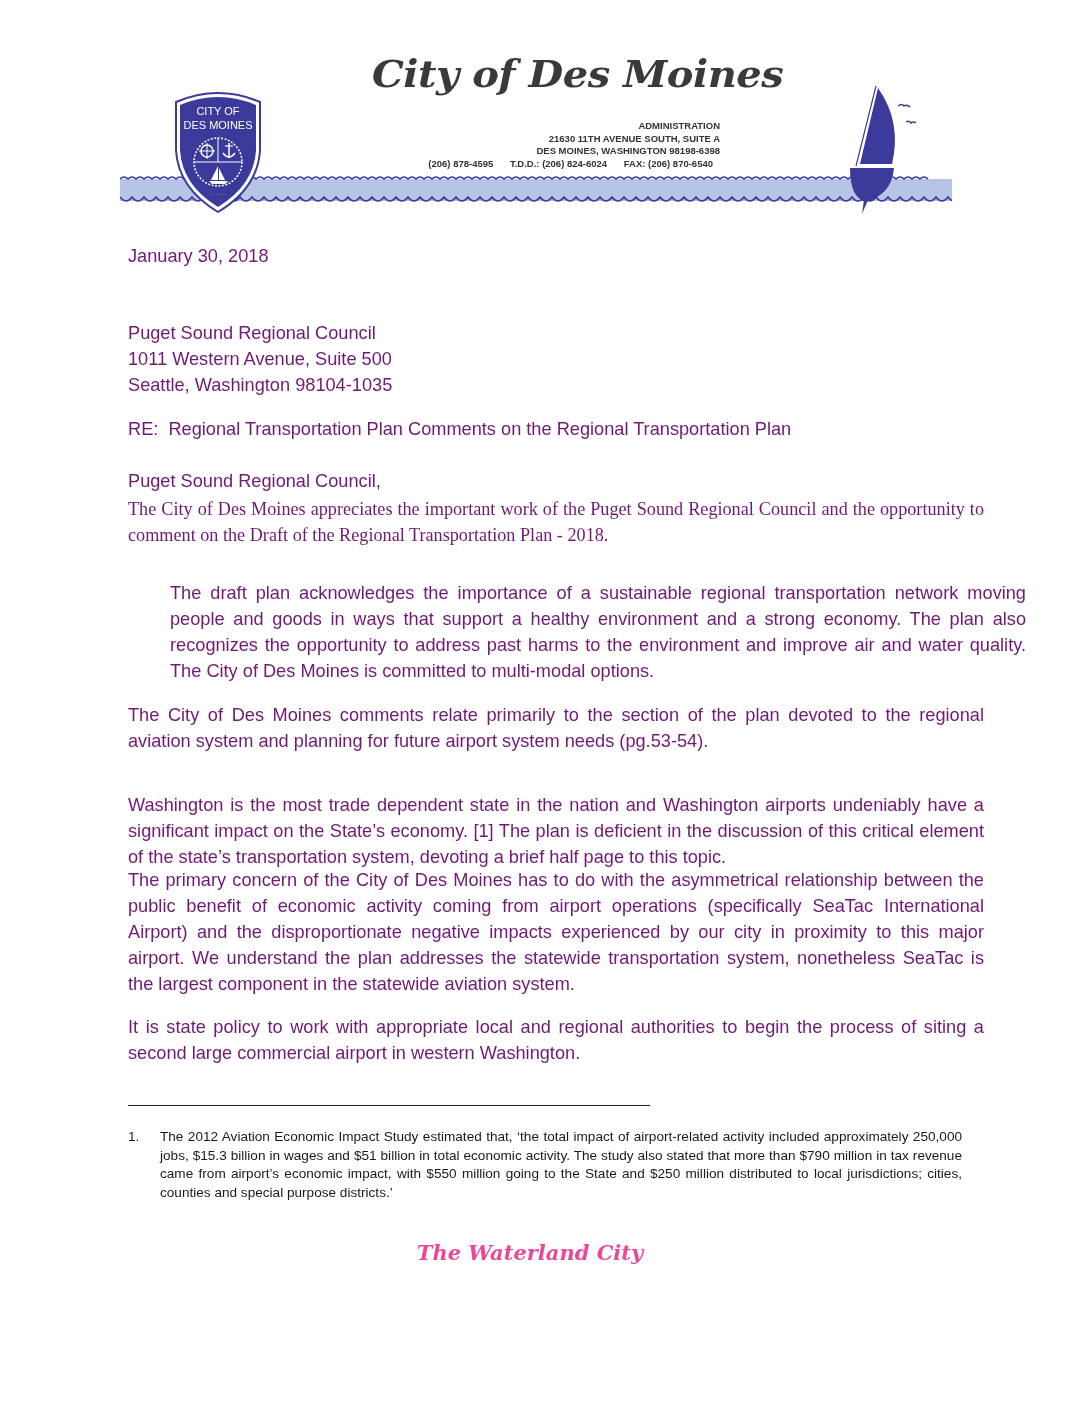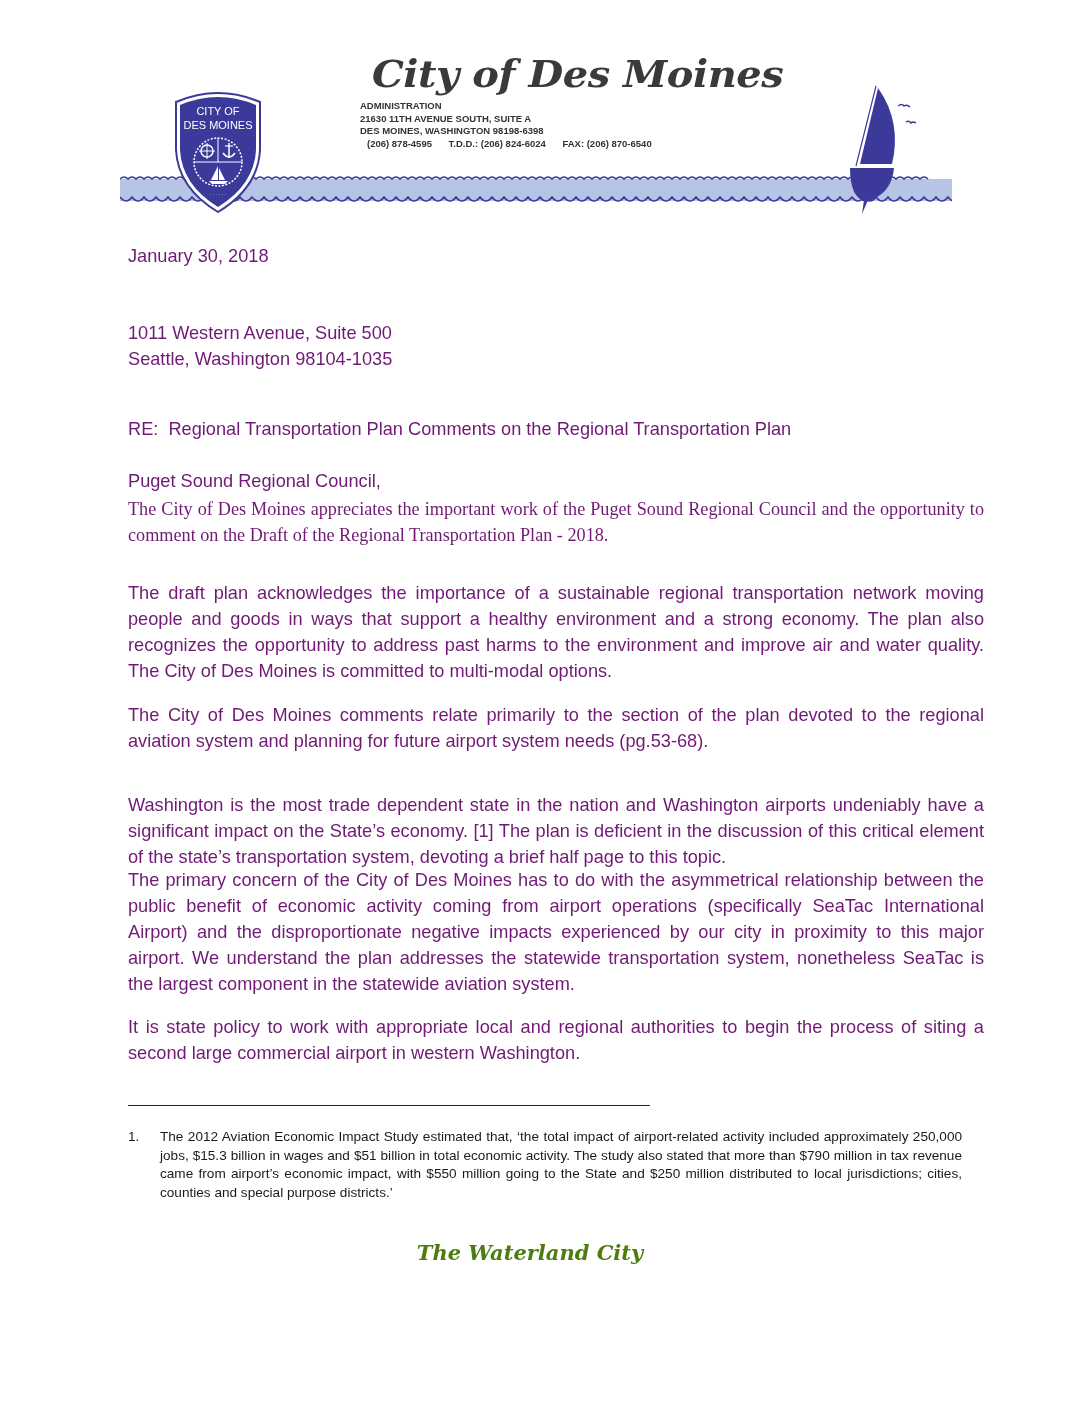--- a/index.html
+++ b/index.html
@@ -1,47 +1,47 @@
 <!DOCTYPE html>
 <html><head>
 <meta charset="utf-8">
 <style>
   html, body { margin: 0; padding: 0; background: #ffffff; }
   body { width: 1088px; height: 1408px; position: relative; overflow: hidden; font-family: "Liberation Sans", sans-serif; color: #1a1a1a; }
 
   .letterhead { position: absolute; left: 0; top: 0; width: 1088px; height: 230px; }
   .city-title { position: absolute; left: 372px; top: 50px; width: 322px; text-align: center; font-family: "DejaVu Serif", serif; font-style: italic; font-weight: bold; font-size: 40px; color: #3a3a3a; letter-spacing: -0.5px; transform: scaleY(0.95); white-space: nowrap; }
-  .admin-block { position: absolute; left: 360px; top: 100px; width: 360px; text-align: left; font-family: "Liberation Sans", sans-serif; font-weight: bold; font-size: 9.5px; line-height: 12.5px; color: #333; }
+  .admin-block { position: absolute; left: 360px; top: 120px; width: 360px; text-align: right; font-family: "Liberation Sans", sans-serif; font-weight: bold; font-size: 9.5px; line-height: 12.5px; color: #333; }
   .admin-block div { white-space: nowrap; }
   .phone-line span { margin: 0 7px; }
 
   .wave-band { position: absolute; left: 120px; top: 175px; width: 832px; height: 32px; }
   .seal { position: absolute; left: 170px; top: 88px; width: 96px; height: 126px; }
   .sailboat { position: absolute; left: 810px; top: 82px; width: 110px; height: 135px; }
 
   .doc-text { position: absolute; left: 128px; width: 856px; font-size: 18.2px; line-height: 26px; color: #701a75; }
   .justify { text-align: justify; text-align-last: left; }
 
   .date { top: 243px; }
   .address { top: 320px; }
   .re { top: 416px; }
   .salutation { top: 468px; }
   .p1 { top: 496px; font-family: Liberation Serif, serif; }
-  .p2 { top: 580px; }
+  .p2 { top: 580px; margin-left: 42px; }
   .p3 { top: 702px; }
   .p4 { top: 772px; margin-top: 20px; }
   .p5 { top: 867px; }
   .p6 { top: 1014px; }
 
   .footnote-rule { position: absolute; left: 128px; top: 1105px; width: 522px; height: 0; border-top: 1px solid #222; }
   .footnote { position: absolute; left: 128px; top: 1128px; width: 834px; font-size: 13.6px; line-height: 18.5px; color: #1a1a1a; display: flex; }
   .fn-num { width: 32px; flex: 0 0 32px; }
   .fn-text { flex: 1; text-align: justify; text-align-last: left; }
 
-  .motto { position: absolute; left: 400px; top: 1240px; width: 260px; text-align: center; font-family: "DejaVu Serif", serif; font-style: italic; font-weight: bold; font-size: 21px; color: #4d7c0f; white-space: nowrap; }
+  .motto { position: absolute; left: 400px; top: 1240px; width: 260px; text-align: center; font-family: "DejaVu Serif", serif; font-style: italic; font-weight: bold; font-size: 21px; color: #ec4899; white-space: nowrap; }
 </style>
 </head>
 <body>
 
 <div class="letterhead">
   <svg class="wave-band" viewBox="0 0 832 32" preserveAspectRatio="none">
     <rect x="0" y="4" width="832" height="22" fill="#b7c4e6"></rect>
     <path d="M0 4 q4 -4 8 0 q4 -4 8 0 q4 -4 8 0 q4 -4 8 0 q4 -4 8 0 q4 -4 8 0 q4 -4 8 0 q4 -4 8 0 q4 -4 8 0 q4 -4 8 0 q4 -4 8 0 q4 -4 8 0 q4 -4 8 0 q4 -4 8 0 q4 -4 8 0 q4 -4 8 0 q4 -4 8 0 q4 -4 8 0 q4 -4 8 0 q4 -4 8 0 q4 -4 8 0 q4 -4 8 0 q4 -4 8 0 q4 -4 8 0 q4 -4 8 0 q4 -4 8 0 q4 -4 8 0 q4 -4 8 0 q4 -4 8 0 q4 -4 8 0 q4 -4 8 0 q4 -4 8 0 q4 -4 8 0 q4 -4 8 0 q4 -4 8 0 q4 -4 8 0 q4 -4 8 0 q4 -4 8 0 q4 -4 8 0 q4 -4 8 0 q4 -4 8 0 q4 -4 8 0 q4 -4 8 0 q4 -4 8 0 q4 -4 8 0 q4 -4 8 0 q4 -4 8 0 q4 -4 8 0 q4 -4 8 0 q4 -4 8 0 q4 -4 8 0 q4 -4 8 0 q4 -4 8 0 q4 -4 8 0 q4 -4 8 0 q4 -4 8 0 q4 -4 8 0 q4 -4 8 0 q4 -4 8 0 q4 -4 8 0 q4 -4 8 0 q4 -4 8 0 q4 -4 8 0 q4 -4 8 0 q4 -4 8 0 q4 -4 8 0 q4 -4 8 0 q4 -4 8 0 q4 -4 8 0 q4 -4 8 0 q4 -4 8 0 q4 -4 8 0 q4 -4 8 0 q4 -4 8 0 q4 -4 8 0 q4 -4 8 0 q4 -4 8 0 q4 -4 8 0 q4 -4 8 0 q4 -4 8 0 q4 -4 8 0 q4 -4 8 0 q4 -4 8 0 q4 -4 8 0 q4 -4 8 0 q4 -4 8 0 q4 -4 8 0 q4 -4 8 0 q4 -4 8 0 q4 -4 8 0 q4 -4 8 0 q4 -4 8 0 q4 -4 8 0 q4 -4 8 0 q4 -4 8 0 q4 -4 8 0 q4 -4 8 0 q4 -4 8 0 q4 -4 8 0 q4 -4 8 0 q4 -4 8 0" fill="none" stroke="#3b3a9a" stroke-width="1.6"></path>
     <path d="M0 22 q6 8 12 0 q6 8 12 0 q6 8 12 0 q6 8 12 0 q6 8 12 0 q6 8 12 0 q6 8 12 0 q6 8 12 0 q6 8 12 0 q6 8 12 0 q6 8 12 0 q6 8 12 0 q6 8 12 0 q6 8 12 0 q6 8 12 0 q6 8 12 0 q6 8 12 0 q6 8 12 0 q6 8 12 0 q6 8 12 0 q6 8 12 0 q6 8 12 0 q6 8 12 0 q6 8 12 0 q6 8 12 0 q6 8 12 0 q6 8 12 0 q6 8 12 0 q6 8 12 0 q6 8 12 0 q6 8 12 0 q6 8 12 0 q6 8 12 0 q6 8 12 0 q6 8 12 0 q6 8 12 0 q6 8 12 0 q6 8 12 0 q6 8 12 0 q6 8 12 0 q6 8 12 0 q6 8 12 0 q6 8 12 0 q6 8 12 0 q6 8 12 0 q6 8 12 0 q6 8 12 0 q6 8 12 0 q6 8 12 0 q6 8 12 0 q6 8 12 0 q6 8 12 0 q6 8 12 0 q6 8 12 0 q6 8 12 0 q6 8 12 0 q6 8 12 0 q6 8 12 0 q6 8 12 0 q6 8 12 0 q6 8 12 0 q6 8 12 0 q6 8 12 0 q6 8 12 0 q6 8 12 0 q6 8 12 0 q6 8 12 0 q6 8 12 0 q6 8 12 0 q6 8 12 0 q6 8 12 0 q6 8 12 0" fill="none" stroke="#3b3a9a" stroke-width="1.6"></path>
   </svg>
@@ -90,31 +90,32 @@
     <path d="M40 86 L84 86 Q82 112 56 120 Q40 116 40 86 Z" fill="#3b3a9a"></path>
     <path d="M54 118 L52 132 L58 118 Z" fill="#3b3a9a"></path>
     <path d="M88 24 q4 -3 6 0 q3 -2 6 1" fill="none" stroke="#3b3a9a" stroke-width="1.5"></path>
     <path d="M96 40 q3 -2 5 1 q2 -2 5 0" fill="none" stroke="#3b3a9a" stroke-width="1.5"></path>
   </svg>
 </div>
 
 <div class="doc-text date">January 30, 2018</div>
 
 <div class="doc-text address">
+  <div>Puget Sound Regional Council</div>
   <div>1011 Western Avenue, Suite 500</div>
   <div>Seattle, Washington 98104-1035</div>
 </div>
 
 <div class="doc-text re" style="white-space: pre;">RE:  Regional Transportation Plan Comments on the Regional Transportation Plan</div>
 
 <div class="doc-text salutation">Puget Sound Regional Council,</div>
 
 <div class="doc-text p1 justify">The City of Des Moines appreciates the important work of the Puget Sound Regional Council and the opportunity to comment on the Draft of the Regional Transportation Plan - 2018.</div>
 <div class="doc-text p2 justify">The draft plan acknowledges the importance of a sustainable regional transportation network moving people and goods in ways that support a healthy environment and a strong economy.  The plan also recognizes the opportunity to address past harms to the environment and improve air and water quality.  The City of Des Moines is committed to multi-modal options.</div>
-<div class="doc-text p3 justify">The City of Des Moines comments relate primarily to the section of the plan devoted to the regional aviation system and planning for future airport system needs (pg.53-68).</div>
+<div class="doc-text p3 justify">The City of Des Moines comments relate primarily to the section of the plan devoted to the regional aviation system and planning for future airport system needs (pg.53-54).</div>
 <div class="doc-text p4 justify">Washington is the most trade dependent state in the nation and Washington airports undeniably have a significant impact on the State’s economy. [1]   The plan is deficient in the discussion of this critical element of the state’s transportation system, devoting a brief half page to this topic.</div>
 <div class="doc-text p5 justify">The primary concern of the City of Des Moines has to do with the asymmetrical relationship between the public benefit of economic activity coming from airport operations (specifically SeaTac International Airport) and the disproportionate negative impacts experienced by our city in proximity to this major airport.  We understand the plan addresses the statewide transportation system, nonetheless SeaTac is the largest component in the statewide aviation system.</div>
 <div class="doc-text p6 justify">It is state policy to work with appropriate local and regional authorities to begin the process of siting a second large commercial airport in western Washington.</div>
 
 <div class="footnote-rule"></div>
 <div class="footnote">
   <span class="fn-num">1.</span>
   <span class="fn-text">The 2012 Aviation Economic Impact Study estimated that, ‘the total impact of airport-related activity included approximately 250,000 jobs, $15.3 billion in wages and $51 billion in total economic activity.  The study also stated that more than $790 million in tax revenue came from airport’s economic impact, with $550 million going to the State and $250 million distributed to local jurisdictions; cities, counties and special purpose districts.’</span>
 </div>
 

